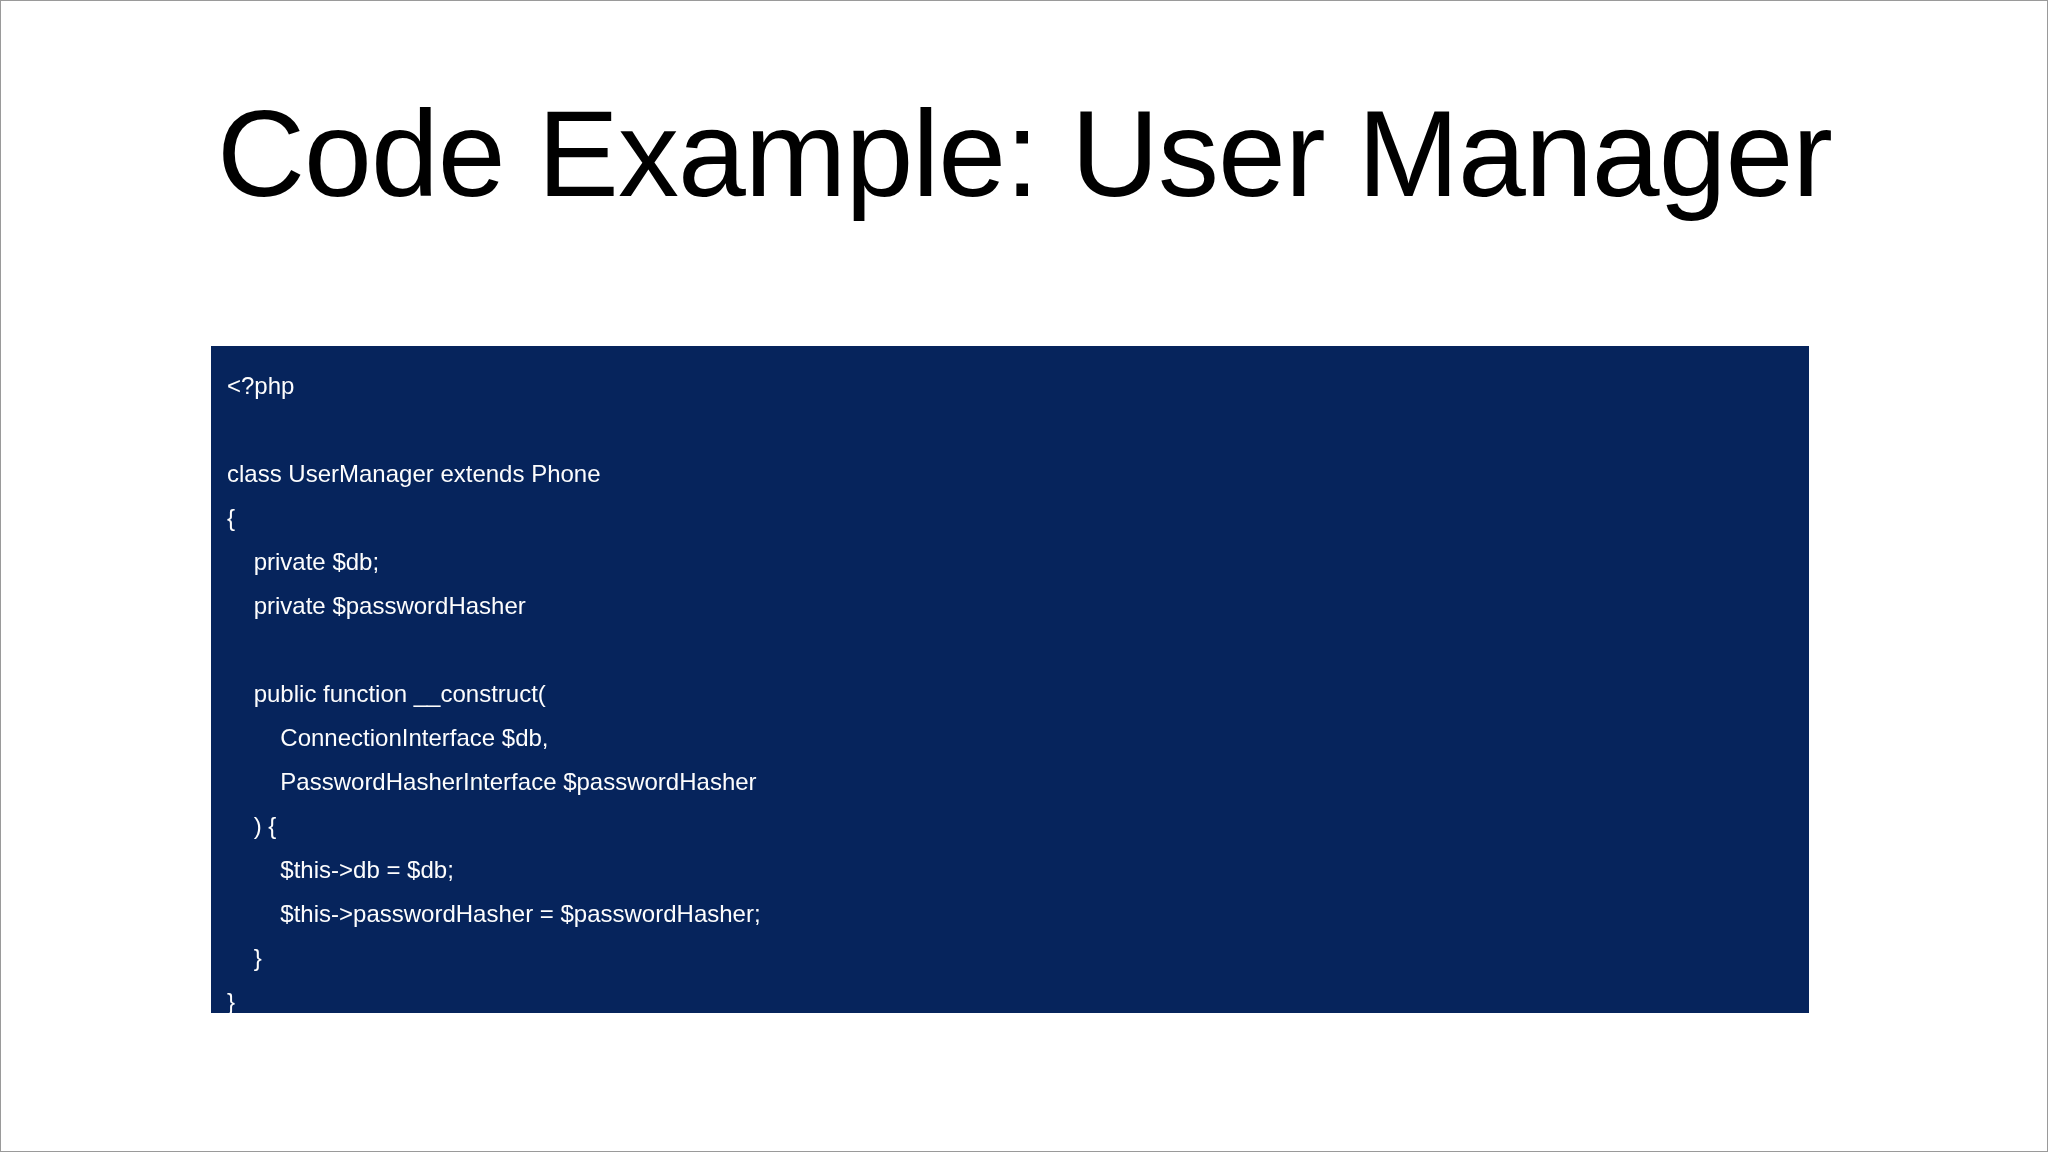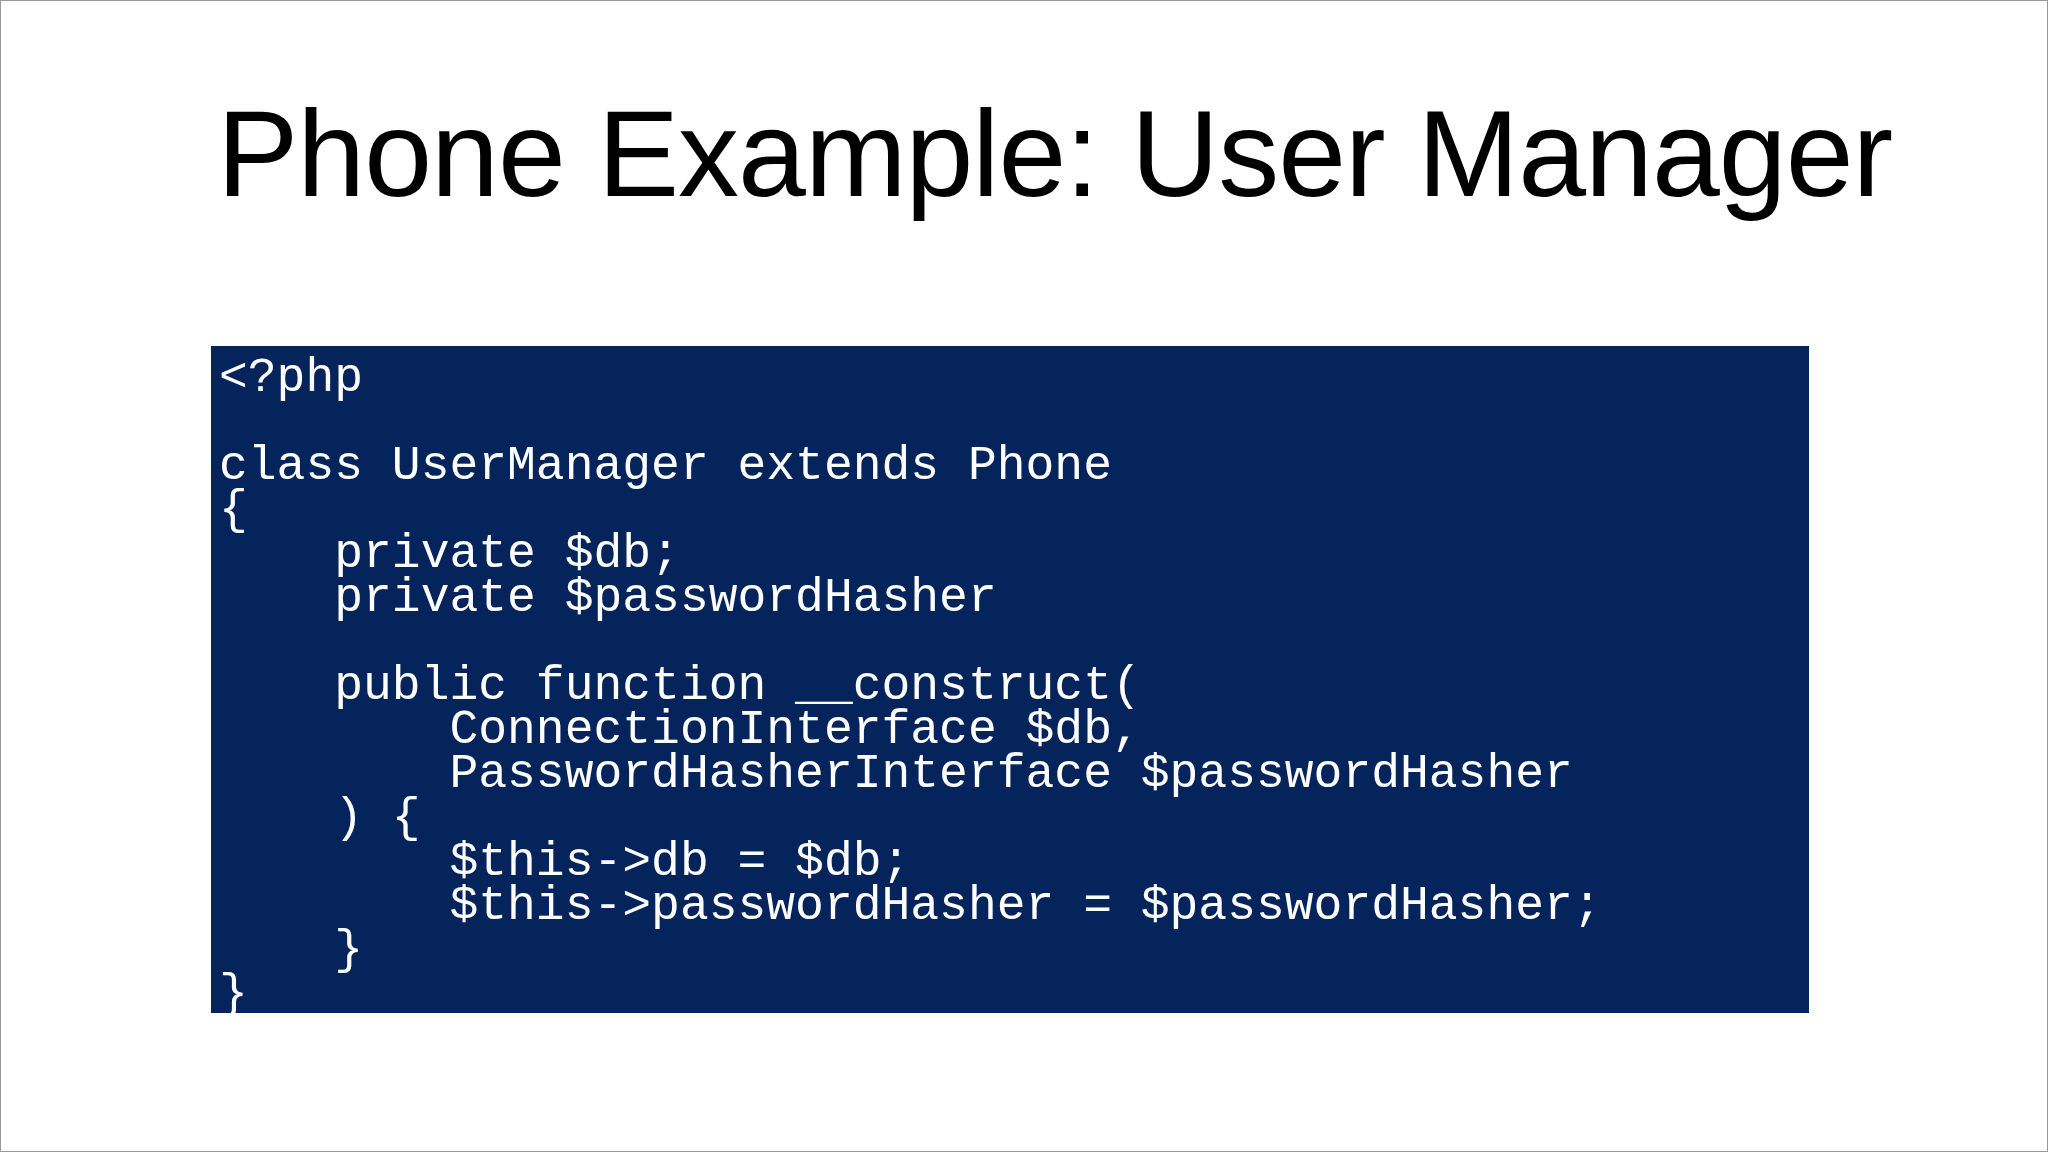--- a/index.html
+++ b/index.html
@@ -39,38 +39,38 @@
     top: 345px;
     width: 1598px;
     height: 667px;
     background: #06245c;
     box-sizing: border-box;
     padding: 10px 0 0 8px;
     overflow: hidden;
   }
 
   .code-listing {
-    margin: 0;
-    font-family: Liberation Mono, monospace;
-    font-size: 48px;
+    margin: 8px;
+    font-family: Liberation Sans, sans-serif;
+    font-size: 24px;
     line-height: 44px;
     color: #fdfdfd;
     white-space: pre;
     tab-size: 4;
   }
 
   .code-line {
     white-space: pre;
     min-height: 44px;
   }
 </style>
 </head>
 <body>
 
 <div class="slide" style="background: rgb(255, 255, 255); border-color: rgb(154, 154, 154);">
 
-  <div class="slide-title">Phone Example: User Manager</div>
+  <div class="slide-title">Code Example: User Manager</div>
 
   <div class="code-block" style="background: rgb(6, 36, 92);">
     <div class="code-listing" style="color: rgb(253, 253, 253);"><div class="code-line">&lt;?php</div><div class="code-line">&nbsp;</div><div class="code-line">class UserManager extends Phone</div><div class="code-line">{</div><div class="code-line">    private $db;</div><div class="code-line">    private $passwordHasher</div><div class="code-line">&nbsp;</div><div class="code-line">    public function __construct(</div><div class="code-line">        ConnectionInterface $db,</div><div class="code-line">        PasswordHasherInterface $passwordHasher</div><div class="code-line">    ) {</div><div class="code-line">        $this-&gt;db = $db;</div><div class="code-line">        $this-&gt;passwordHasher = $passwordHasher;</div><div class="code-line">    }</div><div class="code-line">}</div></div>
   </div>
 
 </div>
 
 </body></html>

